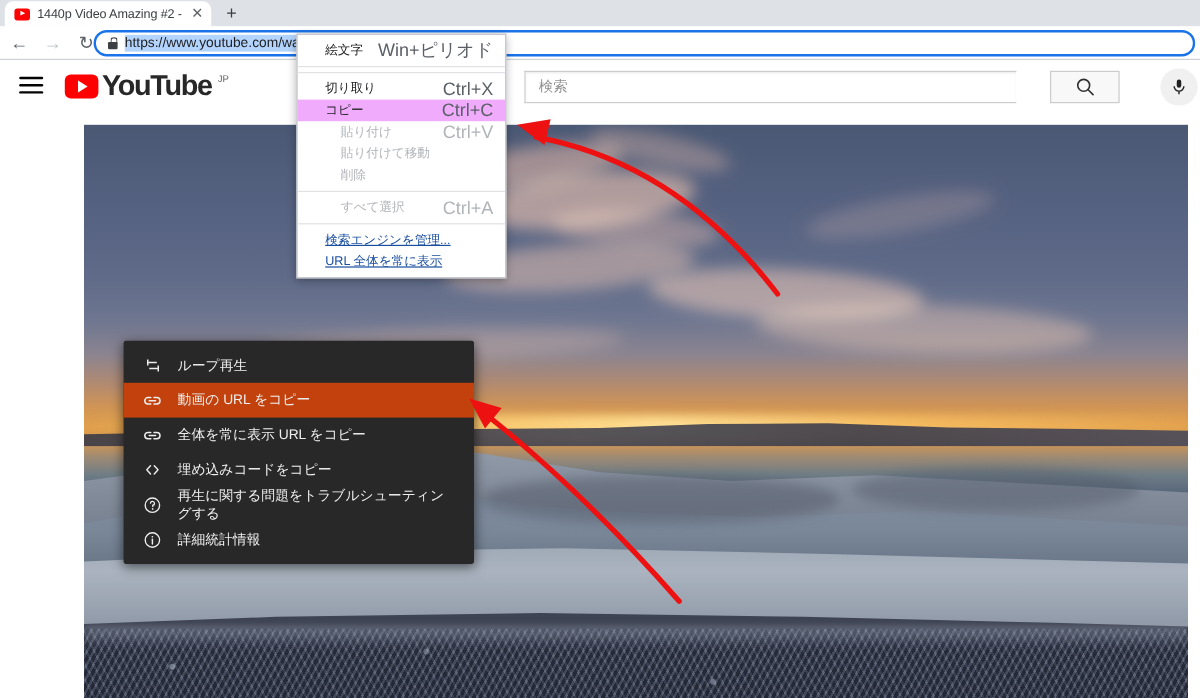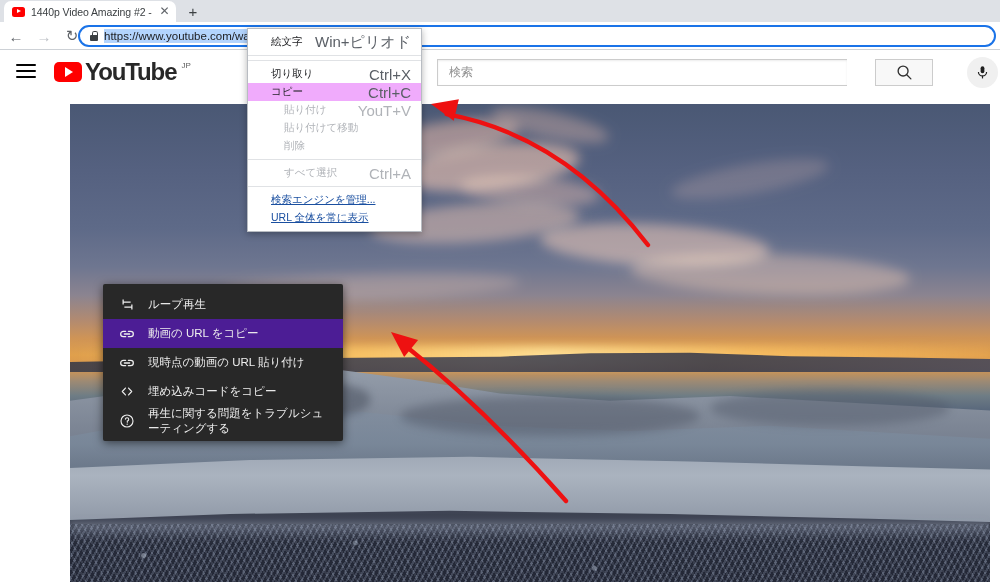--- a/index.html
+++ b/index.html
@@ -177,30 +177,30 @@
   .ctx-item.disabled { color: #b0b3b8; padding-left: 36px; }
   .ctx-item.highlight { background: #f0abfc; }
   .ctx-item .lbl { flex: 1 1 auto; white-space: nowrap; }
   .ctx-item .accel { color: #5a5f66; font-size: 15px; white-space: nowrap; }
   .ctx-item.disabled .accel { color: #b0b3b8; }
   .ctx-item.link .lbl { color: #1a4fa0; text-decoration: underline; }
   .ctx-sep { height: 1px; background: #e0e2e5; margin: 4px 0; }
 
   
   .ytmenu {
-    position: absolute; left: 103px; top: 284px; width: 240px;
+    position: absolute; left: 103px; top: 284px; width: 292px;
     background: #282828; border-radius: 2px;
     box-shadow: 0 2px 10px rgba(0,0,0,0.55);
     padding: 6px 0; z-index: 35;
   }
   .yt-item {
     height: 29px; display: flex; align-items: center; gap: 13px;
     padding: 0 16px; font-size: 11.5px; color: #eee;
   }
-  .yt-item.hl { background: #4c1d95; }
+  .yt-item.hl { background: #c2410c; }
   .yt-ico { width: 16px; flex: 0 0 auto; display: flex; justify-content: center; }
 
   
   .arrows { position: absolute; left: 0; top: 0; width: 1000px; height: 582px; z-index: 60; pointer-events: none; }
 </style>
 </head>
 <body>
 
 <div id="app">
 
@@ -317,60 +317,70 @@
         </svg>
       </span>
       <span>動画の URL をコピー</span>
     </div>
     <div class="yt-item">
       <span class="yt-ico">
         <svg width="16" height="16" viewBox="0 0 24 24">
           <path d="M10 8H6.5a4 4 0 0 0 0 8H10M14 8h3.5a4 4 0 0 1 0 8H14M8 12h8" fill="none" stroke="#eee" stroke-width="1.9" stroke-linecap="round"></path>
         </svg>
       </span>
-      <span>現時点の動画の URL 貼り付け</span>
+      <span>全体を常に表示 URL をコピー</span>
     </div>
     <div class="yt-item">
       <span class="yt-ico">
         <svg width="17" height="15" viewBox="0 0 24 24">
           <path d="M9.5 6.5 4.5 12l5 5.5M14.5 6.5l5 5.5-5 5.5" fill="none" stroke="#eee" stroke-width="1.9" stroke-linecap="round" stroke-linejoin="round"></path>
         </svg>
       </span>
       <span>埋め込みコードをコピー</span>
     </div>
     <div class="yt-item">
       <span class="yt-ico">
         <svg width="16" height="16" viewBox="0 0 24 24">
           <circle cx="12" cy="12" r="9" fill="none" stroke="#eee" stroke-width="1.7"></circle>
           <path d="M9.6 9.3a2.5 2.5 0 1 1 2.9 2.8v1.6" fill="none" stroke="#eee" stroke-width="1.7" stroke-linecap="round"></path>
           <circle cx="12.3" cy="16.7" r="1.05" fill="#eee"></circle>
         </svg>
       </span>
       <span>再生に関する問題をトラブルシューティングする</span>
+    </div>
+    <div class="yt-item">
+      <span class="yt-ico">
+        <svg width="16" height="16" viewBox="0 0 24 24">
+          <circle cx="12" cy="12" r="9" fill="none" stroke="#eee" stroke-width="1.7"></circle>
+          <circle cx="12" cy="7.9" r="1.05" fill="#eee"></circle>
+          <path d="M12 11v6" fill="none" stroke="#eee" stroke-width="1.8" stroke-linecap="round"></path>
+        </svg>
+      </span>
+      <span>詳細統計情報</span>
     </div>
   </div>
 
   <div class="ctxmenu" id="chrome-ctx-menu">
       <div class="ctx-item">
         <span class="lbl">絵文字</span>
         <span class="accel">Win+ピリオド</span>
       </div>
       <div class="ctx-sep"></div>
       <div class="ctx-sep"></div>
       <div class="ctx-item">
         <span class="lbl">切り取り</span>
         <span class="accel">Ctrl+X</span>
       </div>
       <div class="ctx-item highlight">
         <span class="lbl">コピー</span>
         <span class="accel">Ctrl+C</span>
       </div>
       <div class="ctx-item disabled">
         <span class="lbl">貼り付け</span>
-        <span class="accel">YouT+V</span>
+        <span class="accel">Ctrl+V</span>
       </div>
       <div class="ctx-item disabled">
         <span class="lbl">貼り付けて移動</span>
         <span class="accel"></span>
       </div>
       <div class="ctx-item disabled">
         <span class="lbl">削除</span>
         <span class="accel"></span>
       </div>
       <div class="ctx-sep"></div>

